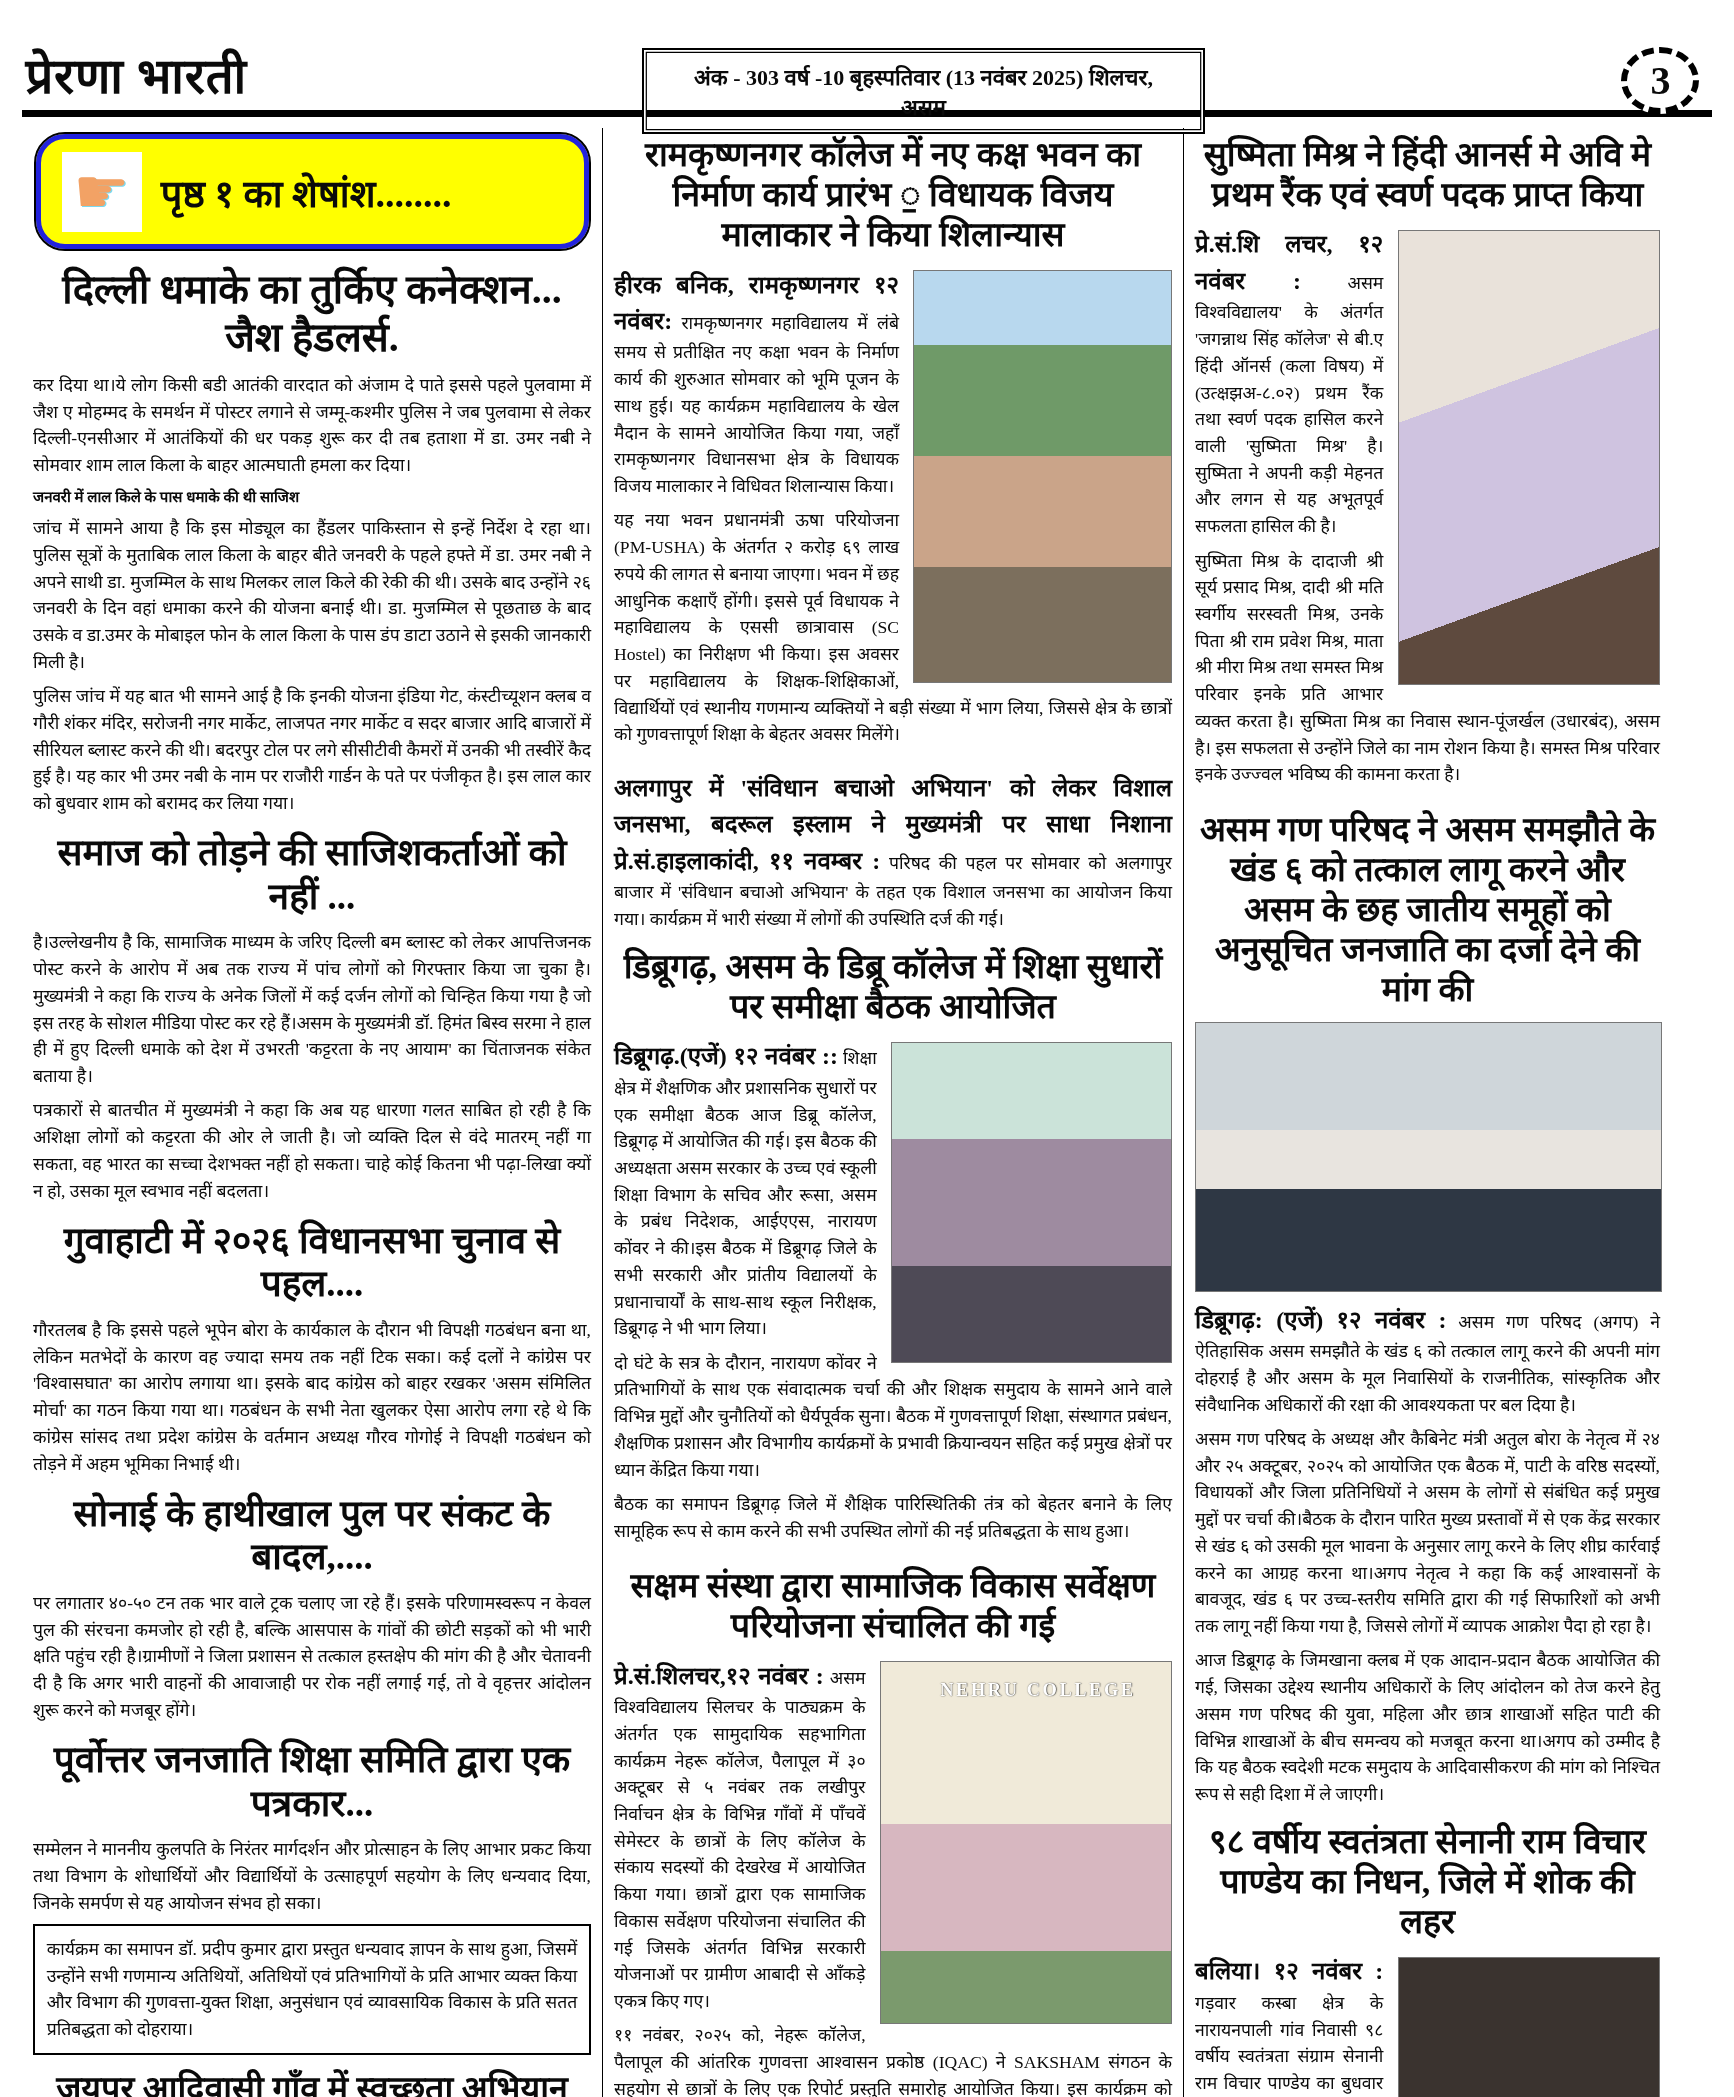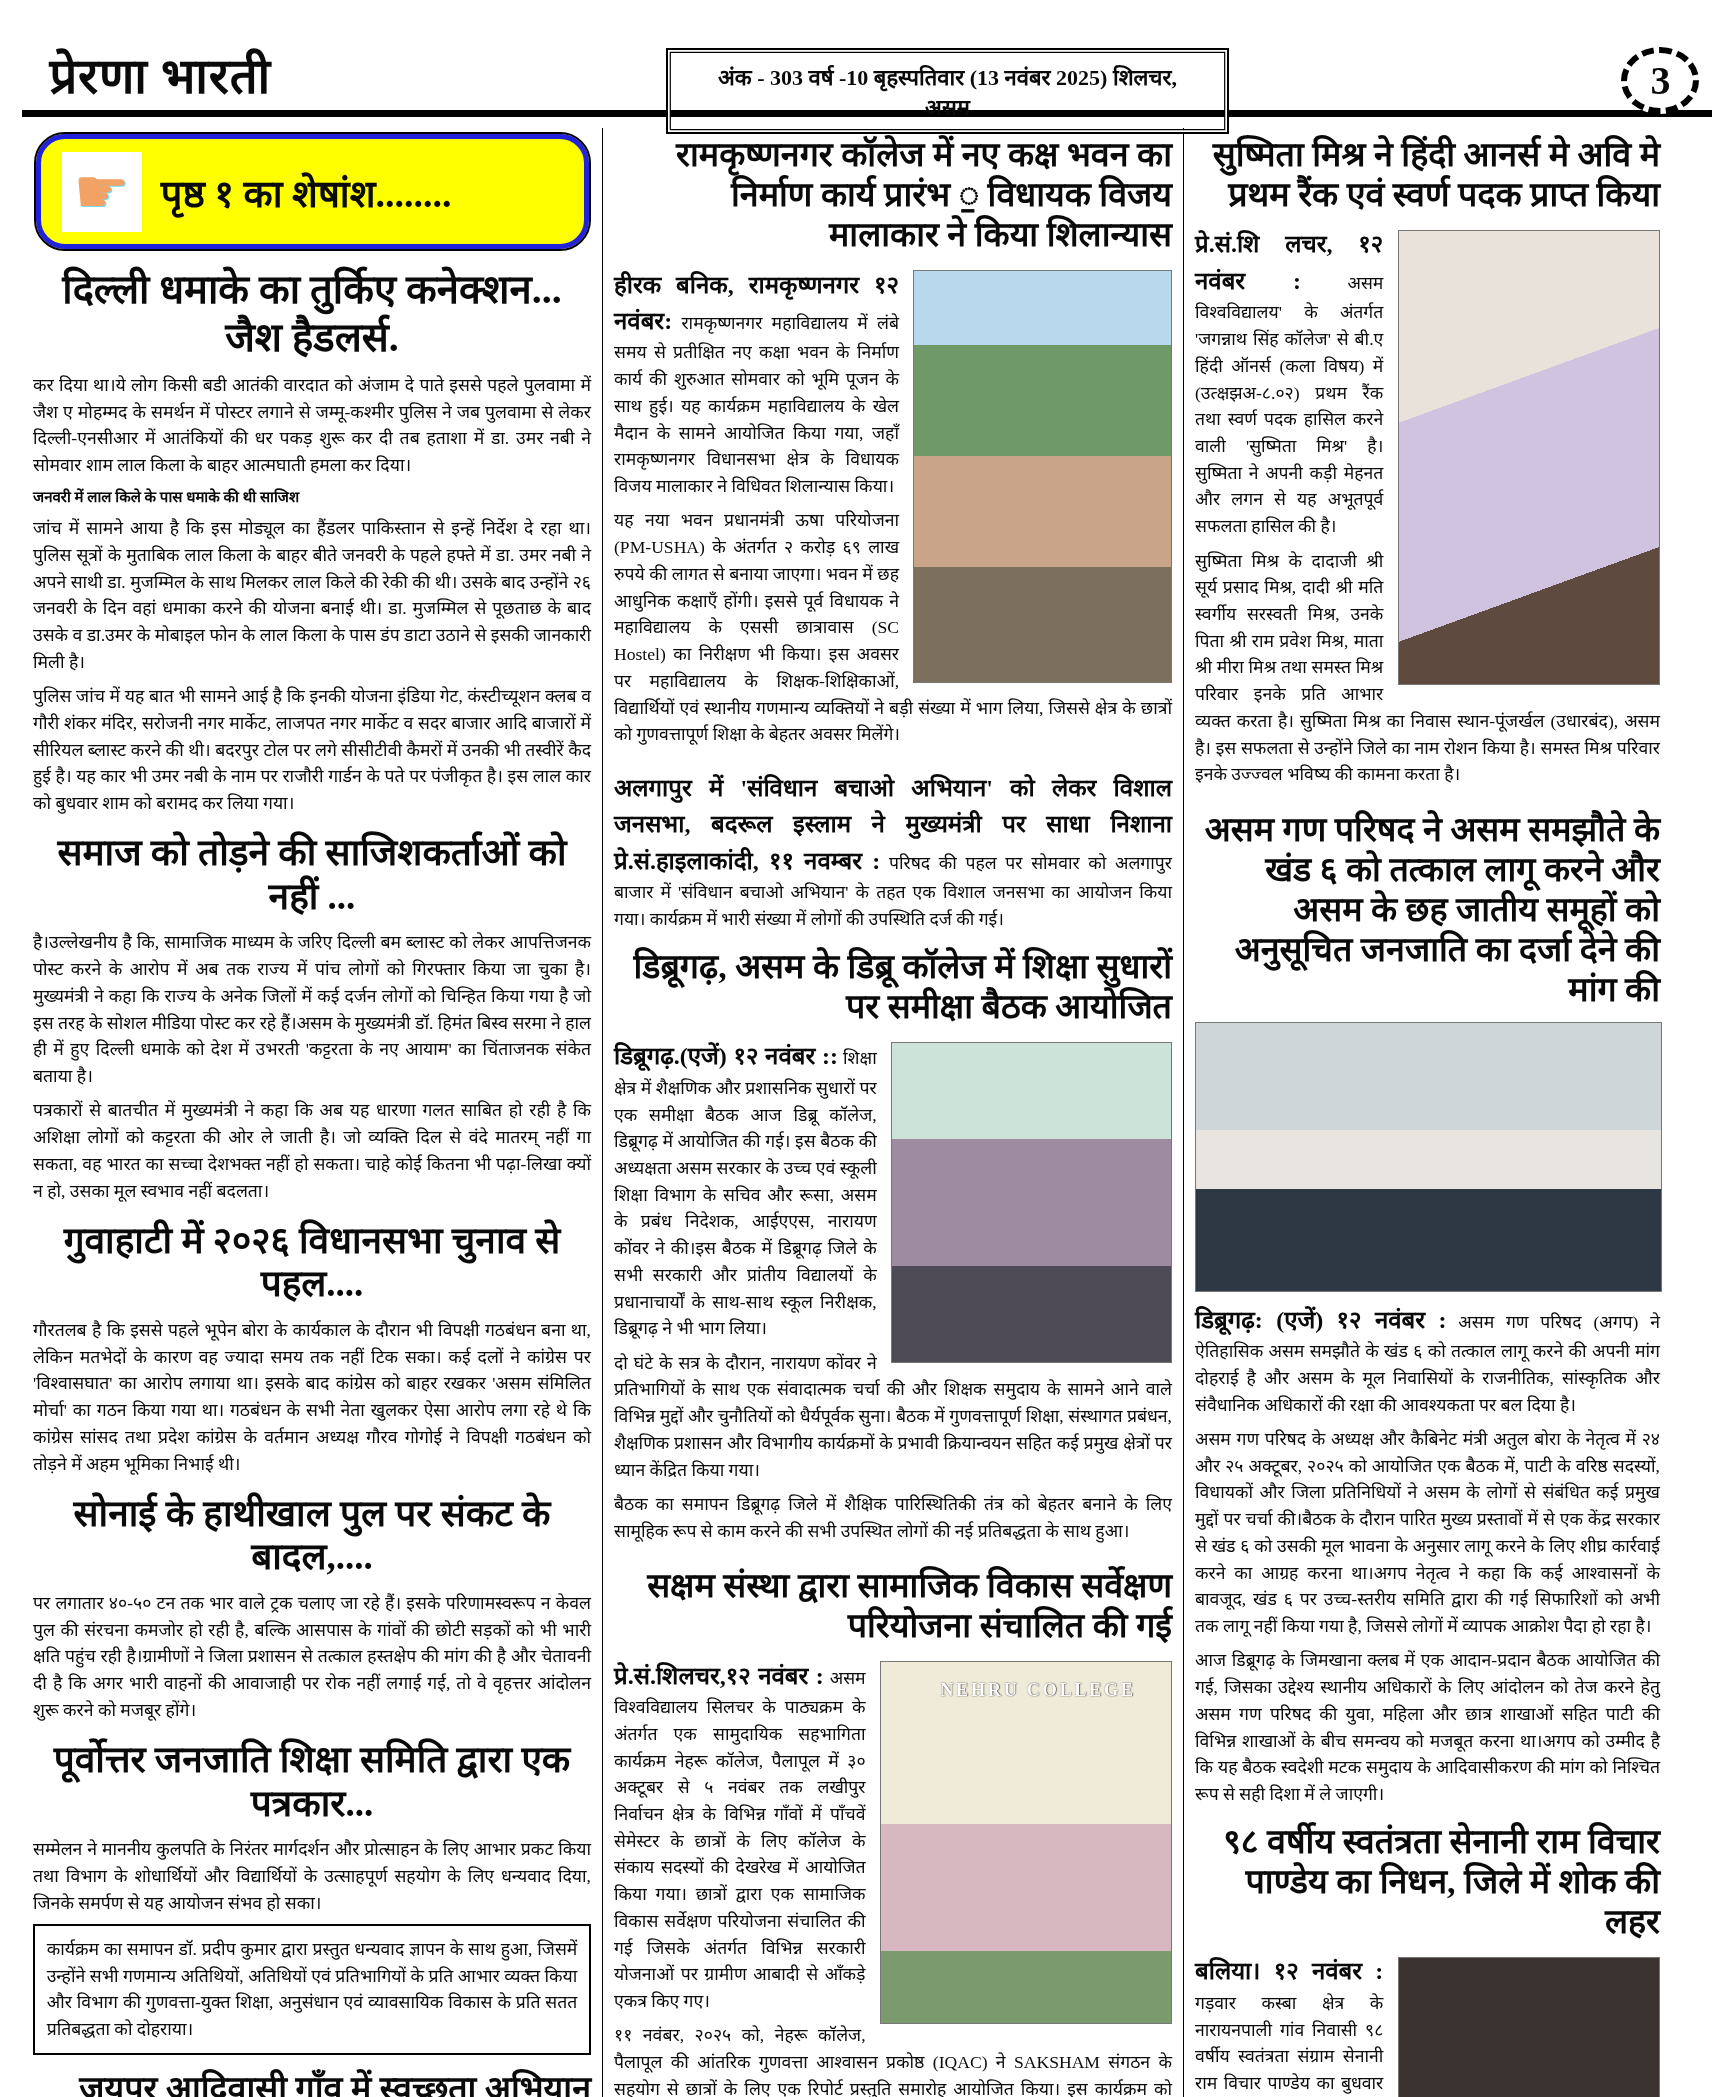--- a/index.html
+++ b/index.html
@@ -1,20 +1,20 @@
 <!DOCTYPE html>
 <html style="font-size:6.7px"><head>
 <meta charset="utf-8">
 <style>
   html,body{margin:0;padding:0;background:#e8e8e8;}
   .page{position:relative;width:1734px;height:2725px;background:#ffffff;overflow:hidden;
         font-family:"Liberation Serif","DejaVu Serif",serif;color:#0a0a0a;}
   .inner{padding:8.4px 22px 0 22px;}
   
-  .hdr{position:relative;height:99px;margin-left:24px;}
+  .hdr{position:relative;height:99px;}
   .masthead{position:absolute;left:3.4px;top:33px;font-size:49px;font-weight:900;letter-spacing:0.8px;}
   .issuebox{position:absolute;left:620px;top:40px;width:499px;padding:11px 30px;border:2.5px solid #000;
             box-shadow:inset 0 0 0 1.7px #fff,inset 0 0 0 2.9px #000;text-align:center;
             font-size:22px;font-weight:700;}
   .badge{position:absolute;right:12.6px;top:39px;width:66px;height:55px;border:6.7px dashed #000;
          border-radius:50%;background:#fff;display:flex;align-items:center;justify-content:center;
          font-size:40px;font-weight:900;}
   .toprule{height:6.7px;background:#000;margin-top:2.5px;}
   
   .cols{display:flex;align-items:stretch;margin-top:11px;height:2500px;overflow:hidden;}
@@ -26,21 +26,21 @@
   .contbox{display:flex;align-items:center;gap:19.3px;background:#ffff00;border:5.9px solid #2222dd;
            outline:2.1px solid #000;border-radius:29px;padding:12.6px 21px;margin:6.7px 2.5px 17px 2.5px;}
   .hand{display:inline-flex;align-items:center;justify-content:center;width:80px;height:80px;
         background:#ffffff;font-size:63px;color:#f2a265;text-shadow:1.3px 1.3px 0 #7ad9f0;}
   .contbox .t{font-size:38px;font-weight:900;}
   
   article{margin-bottom:14.3px;}
   .hl{font-weight:900;text-align:center;line-height:1.18;margin:7.6px 0 11px 0;}
   .hl-xl{font-size:40px;}
   .hl-l{font-size:37px;}
-  .hl-m{font-size:34px;text-align:right;}
+  .hl-m{font-size:34px;}
   .by{font-weight:900;font-size:24px;display:inline;}
   .body-t{font-size:17.6px;line-height:1.52;text-align:justify;}
   .body-t p{margin:0 0 7.6px 0;}
   .subhead{font-weight:900;font-size:15px;margin:2.5px 0 5.9px 0;}
   .boxed{border:2.1px solid #000;padding:10px 11.7px;margin:4.2px 0 11px 0;}
   
   .ph{position:relative;border:0.8px solid #777;overflow:hidden;background:#9db5a5;}
   .ph.right{float:right;margin:3.4px 0 9.2px 14.3px;}
   .ph.full{width:100%;margin:4.2px 0 10px 0;}
   .ph .ov{position:absolute;left:0;right:0;font-weight:900;text-align:center;color:#fff;

